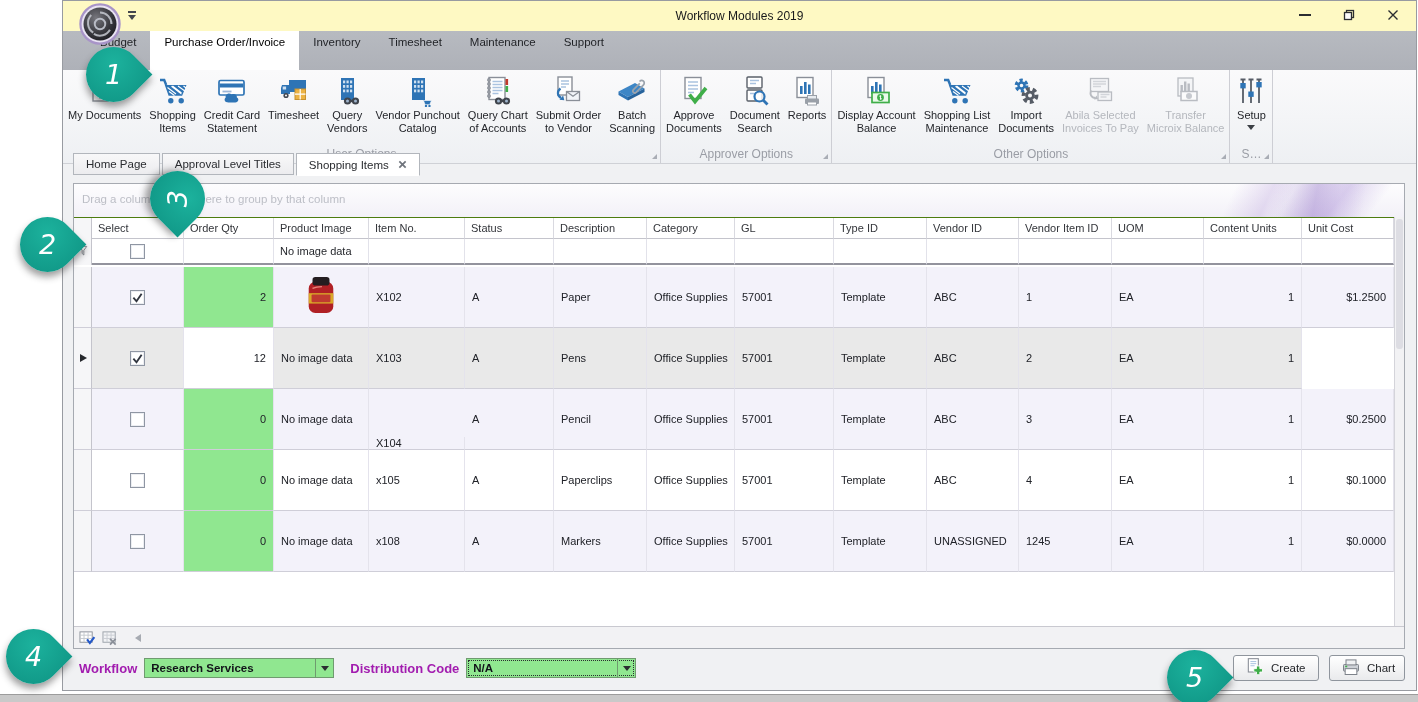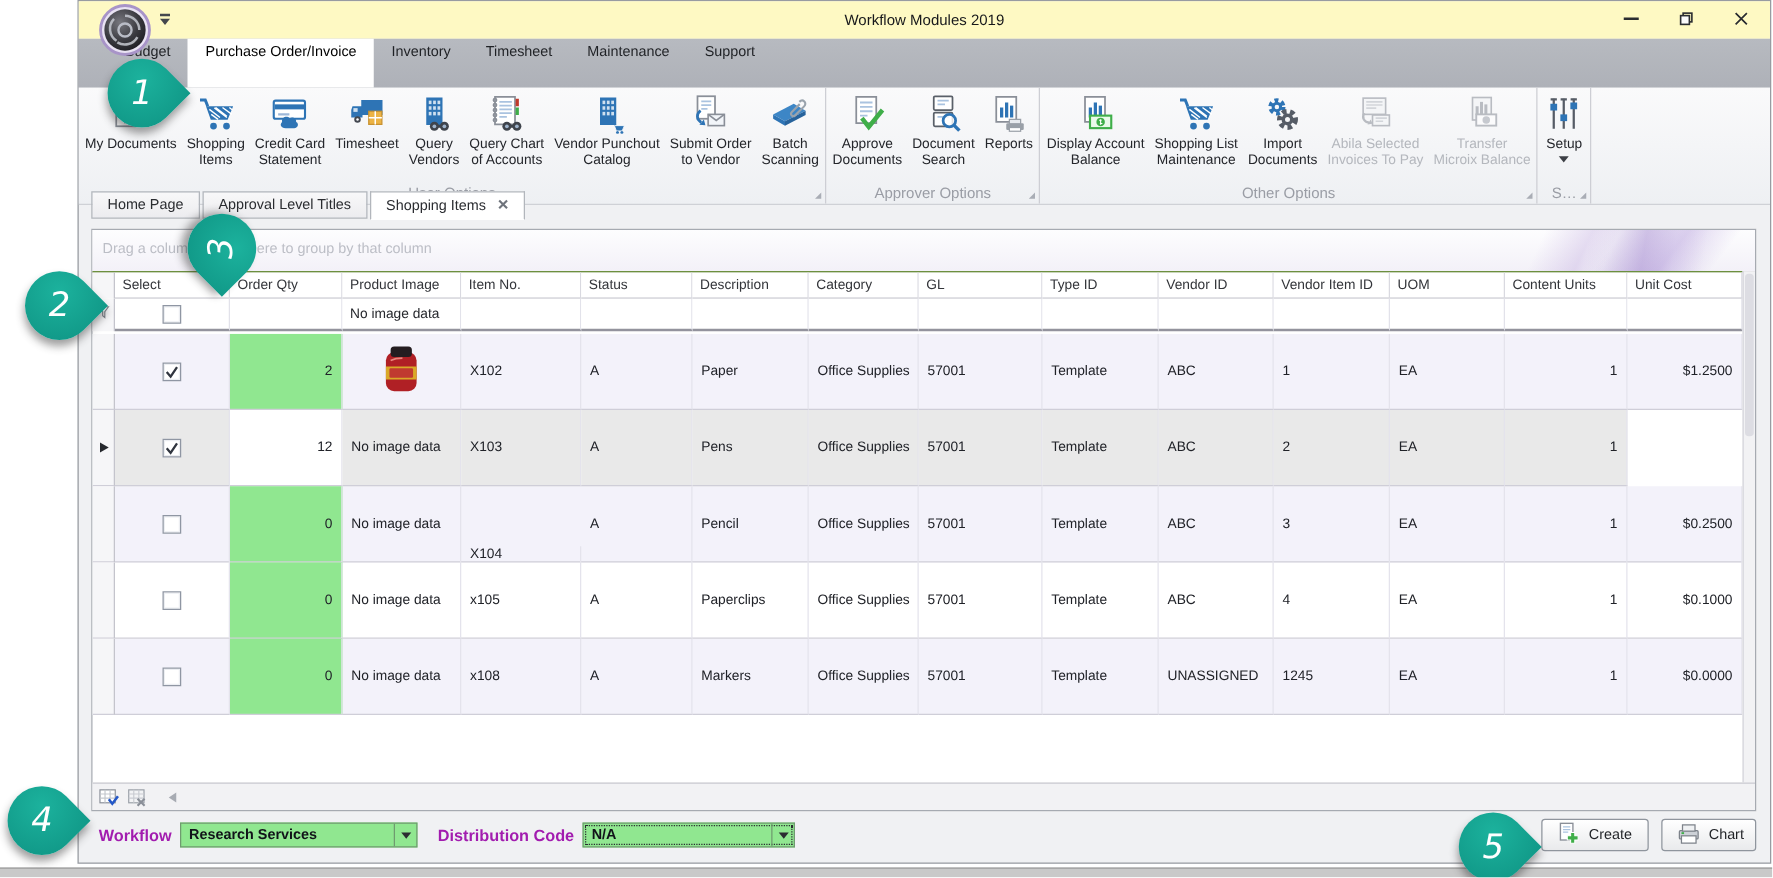--- a/index.html
+++ b/index.html
@@ -216,20 +216,44 @@
                     <rect x="19" y="24.8" width="3" height="2.4" fill="#3f444c"></rect>
                     <circle cx="16.5" cy="26" r="1.5" fill="#9fb4cc"></circle>
                     <circle cx="24.5" cy="26" r="1.5" fill="#9fb4cc"></circle>
                   </g>
                 </svg></span>
               <span class="rlbl">Query
 Vendors</span>
             </div>
             <div class="rbtn">
               <span class="ric"><svg viewBox="0 0 32 32" width="32" height="32">
+                  <rect x="10" y="3" width="13" height="22" fill="#2e74b5"></rect>
+                  <g fill="#cfe0f0">
+                    <rect x="12" y="5.5" width="2.2" height="2.8"></rect>
+                    <rect x="15.5" y="5.5" width="2.2" height="2.8"></rect>
+                    <rect x="19" y="5.5" width="2.2" height="2.8"></rect>
+                    <rect x="12" y="10" width="2.2" height="2.8"></rect>
+                    <rect x="15.5" y="10" width="2.2" height="2.8"></rect>
+                    <rect x="19" y="10" width="2.2" height="2.8"></rect>
+                    <rect x="12" y="14.5" width="2.2" height="2.8"></rect>
+                    <rect x="15.5" y="14.5" width="2.2" height="2.8"></rect>
+                    <rect x="19" y="14.5" width="2.2" height="2.8"></rect>
+                  </g>
+                  <g>
+                    <path d="M18.5 22.5h2.6l1.2 3" stroke="#2e74b5" stroke-width="1.6" fill="none"></path>
+                    <path d="M21.5 25.5h8l-1.8 4.2h-4.6z" fill="#2e74b5" stroke="#fff" stroke-width="0.6"></path>
+                    <circle cx="24" cy="31" r="1.2" fill="#2e74b5"></circle>
+                    <circle cx="27.5" cy="31" r="1.2" fill="#2e74b5"></circle>
+                  </g>
+                </svg></span>
+              <span class="rlbl">Vendor Punchout
+Catalog</span>
+            </div>
+            <div class="rbtn">
+              <span class="ric"><svg viewBox="0 0 32 32" width="32" height="32">
                   <rect x="7" y="2.5" width="16" height="22" fill="#fff" stroke="#8a8f98" stroke-width="1.4"></rect>
                   <path d="M10.5 6.5h10M10.5 9.5h10M10.5 12.5h10M10.5 15.5h10M10.5 18.5h6" stroke="#aac3e0" stroke-width="1.4" fill="none"></path>
                   <g fill="none" stroke="#8a8f98" stroke-width="1.2">
                     <circle cx="7" cy="5" r="1.3"></circle>
                     <circle cx="7" cy="9" r="1.3"></circle>
                     <circle cx="7" cy="13" r="1.3"></circle>
                     <circle cx="7" cy="17" r="1.3"></circle>
                     <circle cx="7" cy="21" r="1.3"></circle>
                   </g>
                   <rect x="23.5" y="4" width="2.6" height="6" fill="#c0392b"></rect>
@@ -237,44 +261,20 @@
                   <g>
                     <circle cx="16.5" cy="26" r="3.6" fill="#3f444c"></circle>
                     <circle cx="24.5" cy="26" r="3.6" fill="#3f444c"></circle>
                     <rect x="19" y="24.8" width="3" height="2.4" fill="#3f444c"></rect>
                     <circle cx="16.5" cy="26" r="1.5" fill="#9fb4cc"></circle>
                     <circle cx="24.5" cy="26" r="1.5" fill="#9fb4cc"></circle>
                   </g>
                 </svg></span>
               <span class="rlbl">Query Chart
 of Accounts</span>
-            </div>
-            <div class="rbtn">
-              <span class="ric"><svg viewBox="0 0 32 32" width="32" height="32">
-                  <rect x="10" y="3" width="13" height="22" fill="#2e74b5"></rect>
-                  <g fill="#cfe0f0">
-                    <rect x="12" y="5.5" width="2.2" height="2.8"></rect>
-                    <rect x="15.5" y="5.5" width="2.2" height="2.8"></rect>
-                    <rect x="19" y="5.5" width="2.2" height="2.8"></rect>
-                    <rect x="12" y="10" width="2.2" height="2.8"></rect>
-                    <rect x="15.5" y="10" width="2.2" height="2.8"></rect>
-                    <rect x="19" y="10" width="2.2" height="2.8"></rect>
-                    <rect x="12" y="14.5" width="2.2" height="2.8"></rect>
-                    <rect x="15.5" y="14.5" width="2.2" height="2.8"></rect>
-                    <rect x="19" y="14.5" width="2.2" height="2.8"></rect>
-                  </g>
-                  <g>
-                    <path d="M18.5 22.5h2.6l1.2 3" stroke="#2e74b5" stroke-width="1.6" fill="none"></path>
-                    <path d="M21.5 25.5h8l-1.8 4.2h-4.6z" fill="#2e74b5" stroke="#fff" stroke-width="0.6"></path>
-                    <circle cx="24" cy="31" r="1.2" fill="#2e74b5"></circle>
-                    <circle cx="27.5" cy="31" r="1.2" fill="#2e74b5"></circle>
-                  </g>
-                </svg></span>
-              <span class="rlbl">Vendor Punchout
-Catalog</span>
             </div>
             <div class="rbtn">
               <span class="ric"><svg viewBox="0 0 32 32" width="32" height="32">
                   <rect x="6" y="2" width="14" height="18" fill="#fff" stroke="#8a8f98" stroke-width="1.4"></rect>
                   <path d="M9 6h8M9 9h8M9 12h5" stroke="#aac3e0" stroke-width="1.4"></path>
                   <path d="M8.5 13.5c-3.5 2.5-3.5 7 0.5 9.5" fill="none" stroke="#2e74b5" stroke-width="2.2"></path>
                   <path d="M7.5 24.8l4.8 0.4-1.2-4.6z" fill="#2e74b5"></path>
                   <rect x="14.5" y="16.5" width="13" height="9" fill="#f2f5f9" stroke="#8a8f98" stroke-width="1.3"></rect>
                   <path d="M14.5 16.5l6.5 4.8 6.5-4.8" fill="none" stroke="#8a8f98" stroke-width="1.3"></path>
                 </svg></span>

